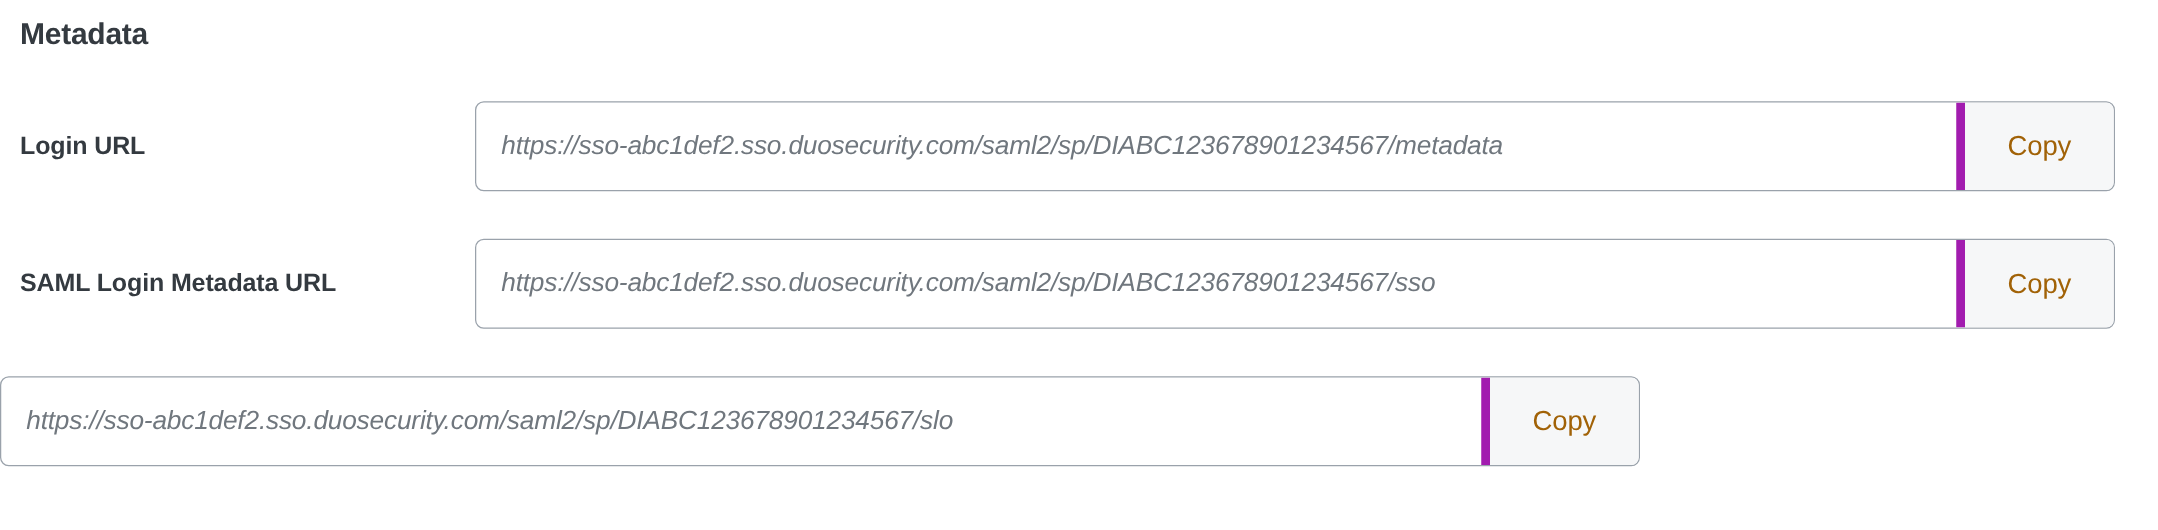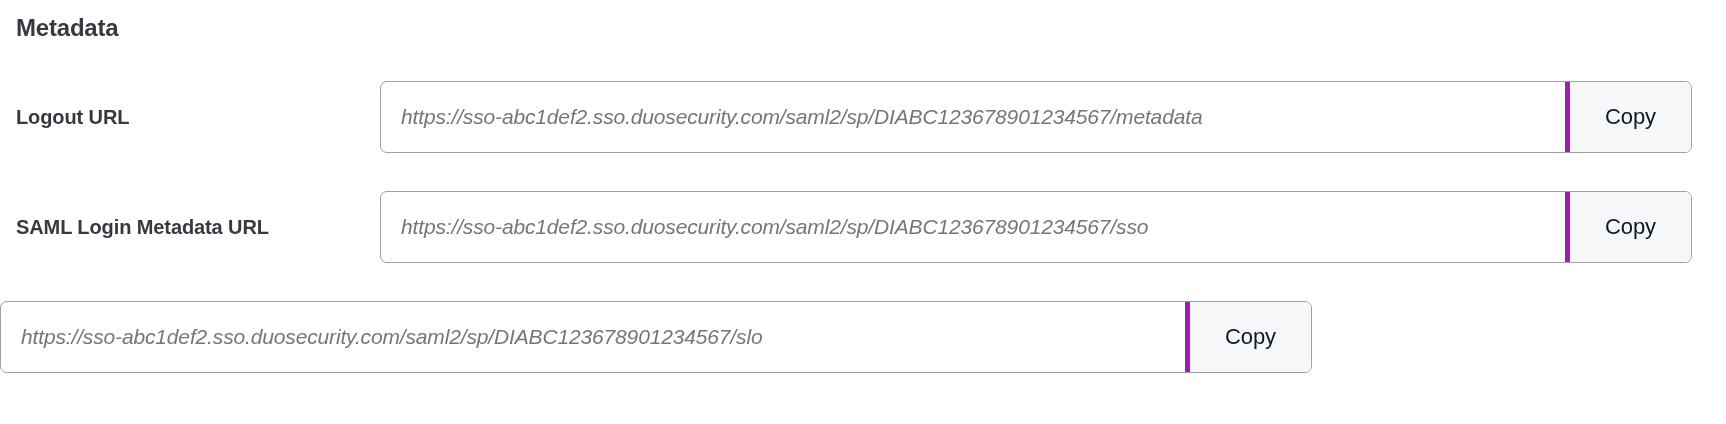--- a/index.html
+++ b/index.html
@@ -93,41 +93,41 @@
   }
 
   .copy-button {
     flex: 0 0 auto;
     width: 126px;
     display: flex;
     align-items: center;
     justify-content: center;
     background: #f6f7f8;
     border: none;
-    border-left: 5px solid #a21caf;
-    color: #0f172a;
+    border-left: 7px solid #a21caf;
+    color: #a16207;
     font-family: "Liberation Sans", sans-serif;
     font-size: 22px;
     line-height: 22px;
     cursor: pointer;
     padding: 0;
     letter-spacing: -0.1px;
   }
 </style>
 </head>
 <body>
 
 <div class="page">
 
   <h2 class="section-title">Metadata</h2>
 
   <div class="form-rows">
 
     <div class="form-row">
-      <div class="row-label">Logout URL</div>
+      <div class="row-label">Login URL</div>
       <div class="input-group">
         <input class="url-field" type="text" readonly="" value="https://sso-abc1def2.sso.duosecurity.com/saml2/sp/DIABC123678901234567/metadata" style="">
         <button class="copy-button">Copy</button>
       </div>
     </div>
 
     <div class="form-row">
       <div class="row-label">SAML Login Metadata URL</div>
       <div class="input-group">
         <input class="url-field" type="text" readonly="" value="https://sso-abc1def2.sso.duosecurity.com/saml2/sp/DIABC123678901234567/sso" style="">

